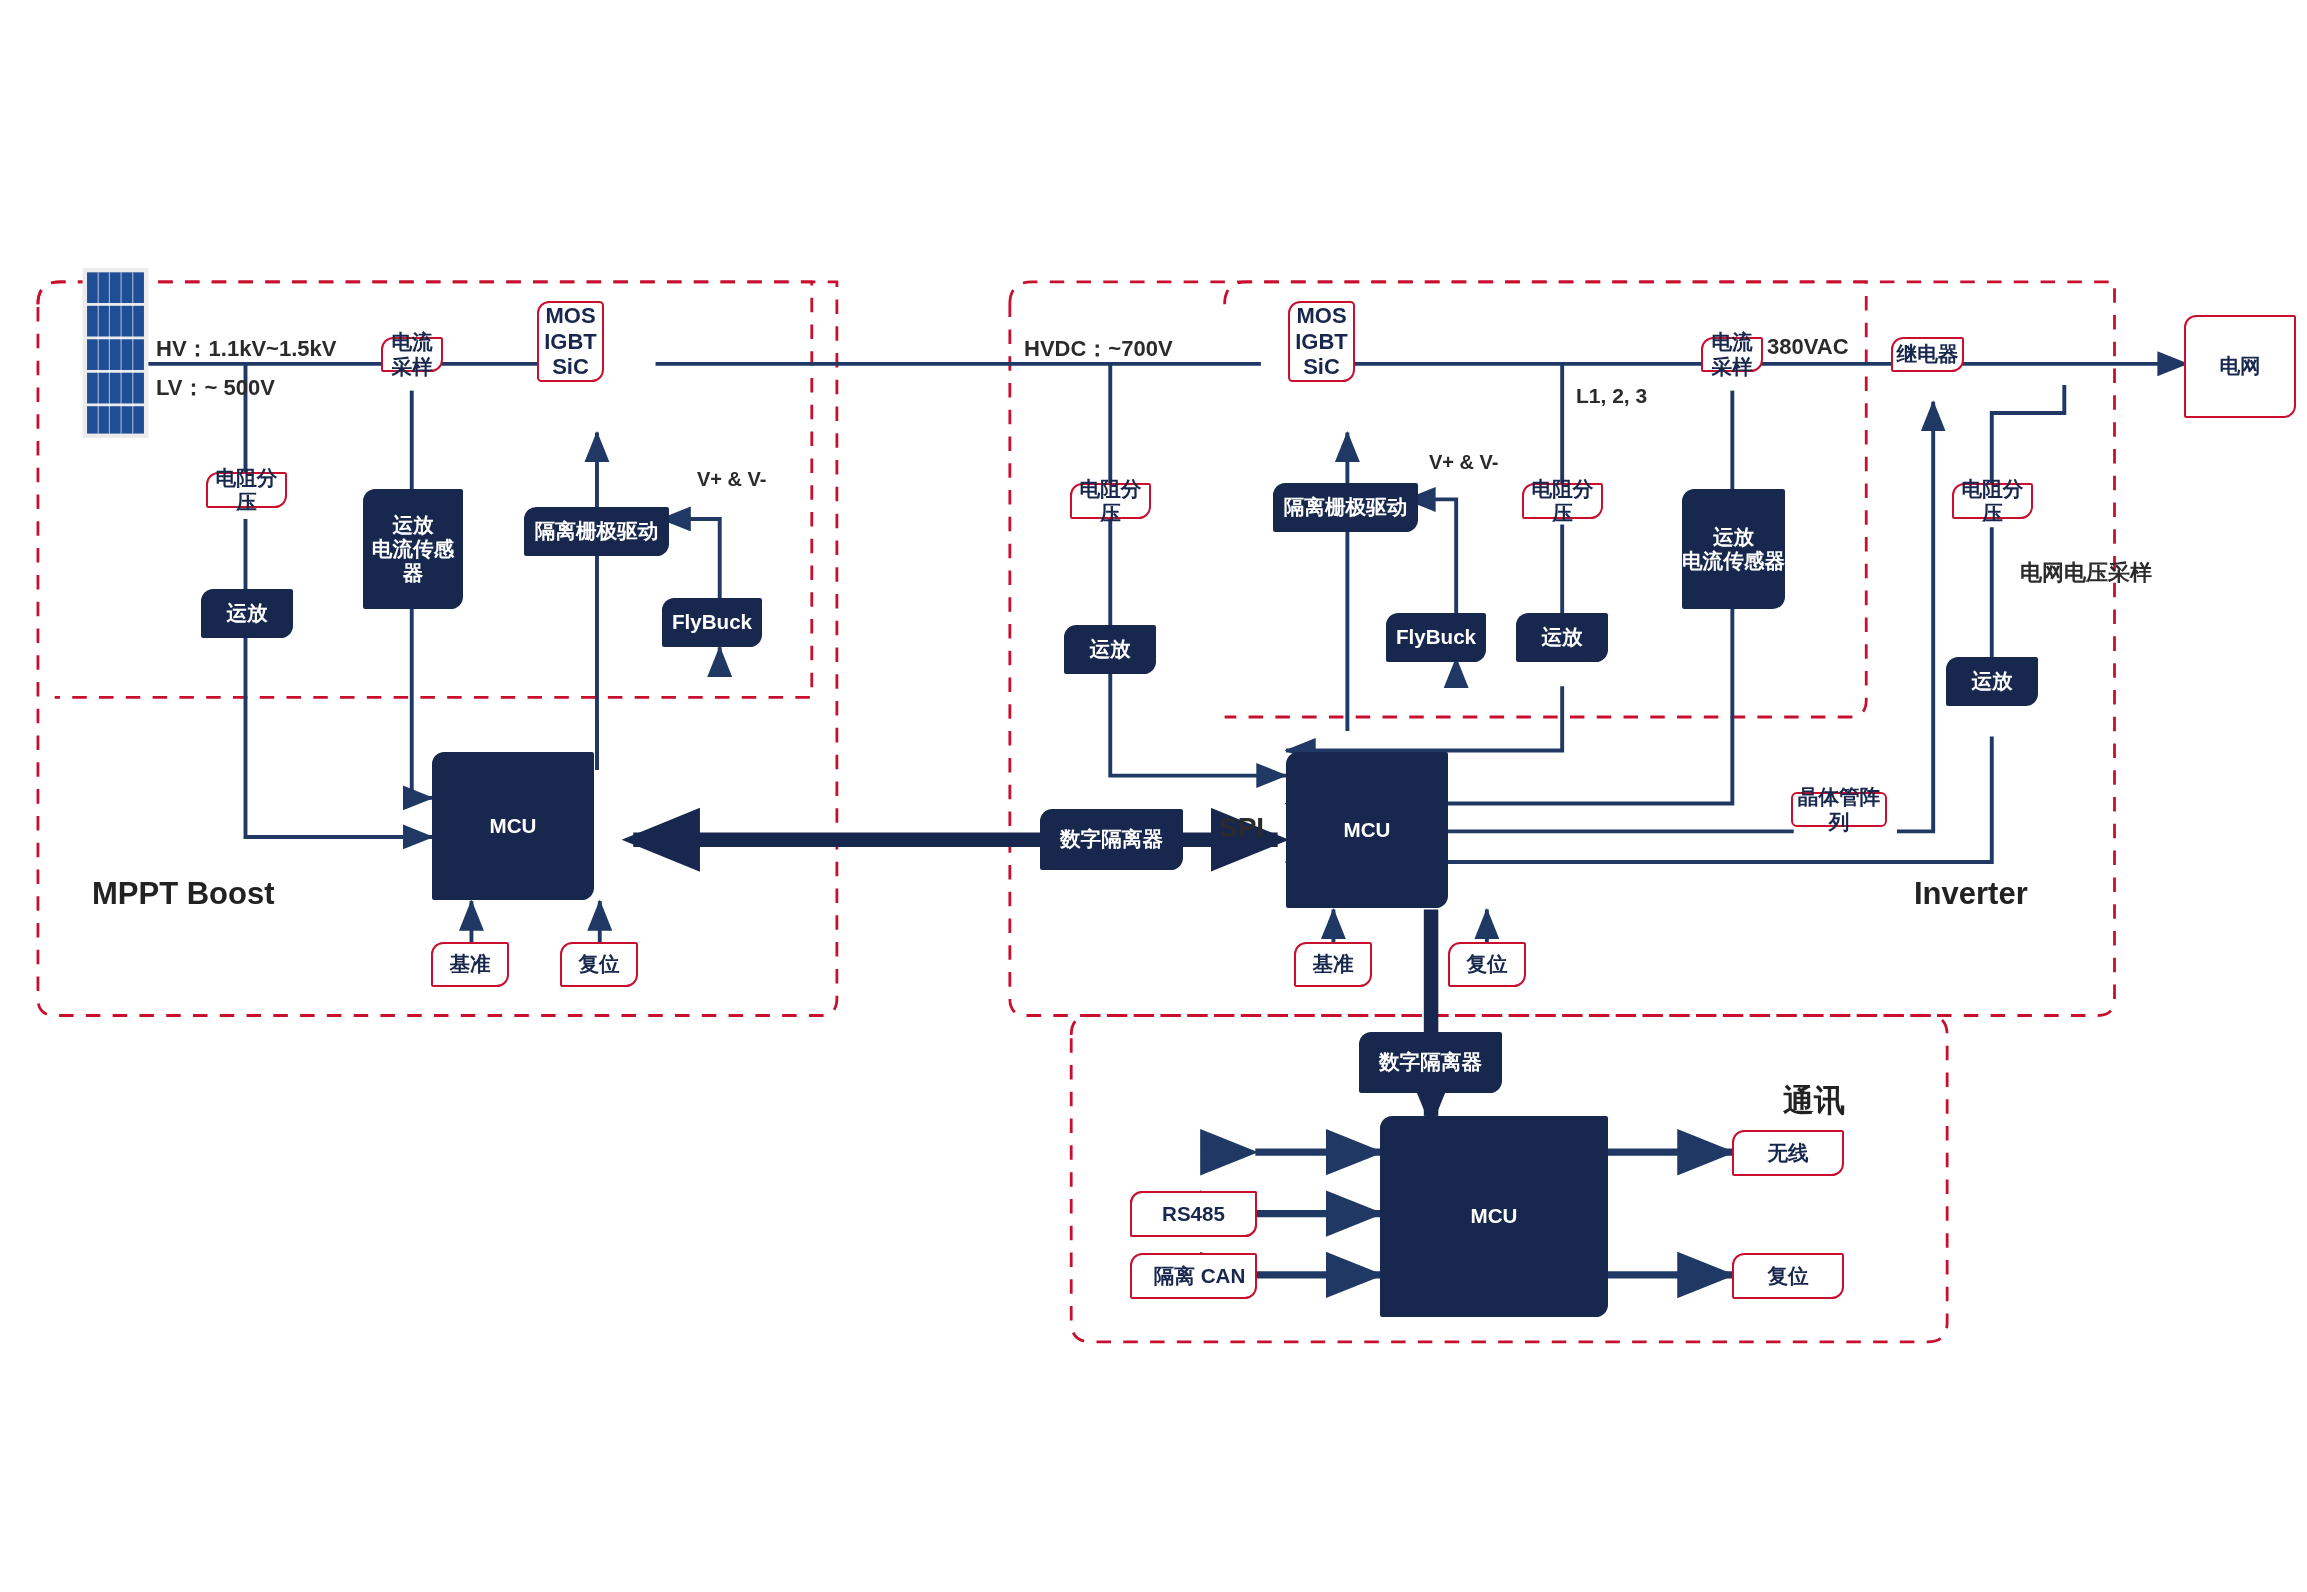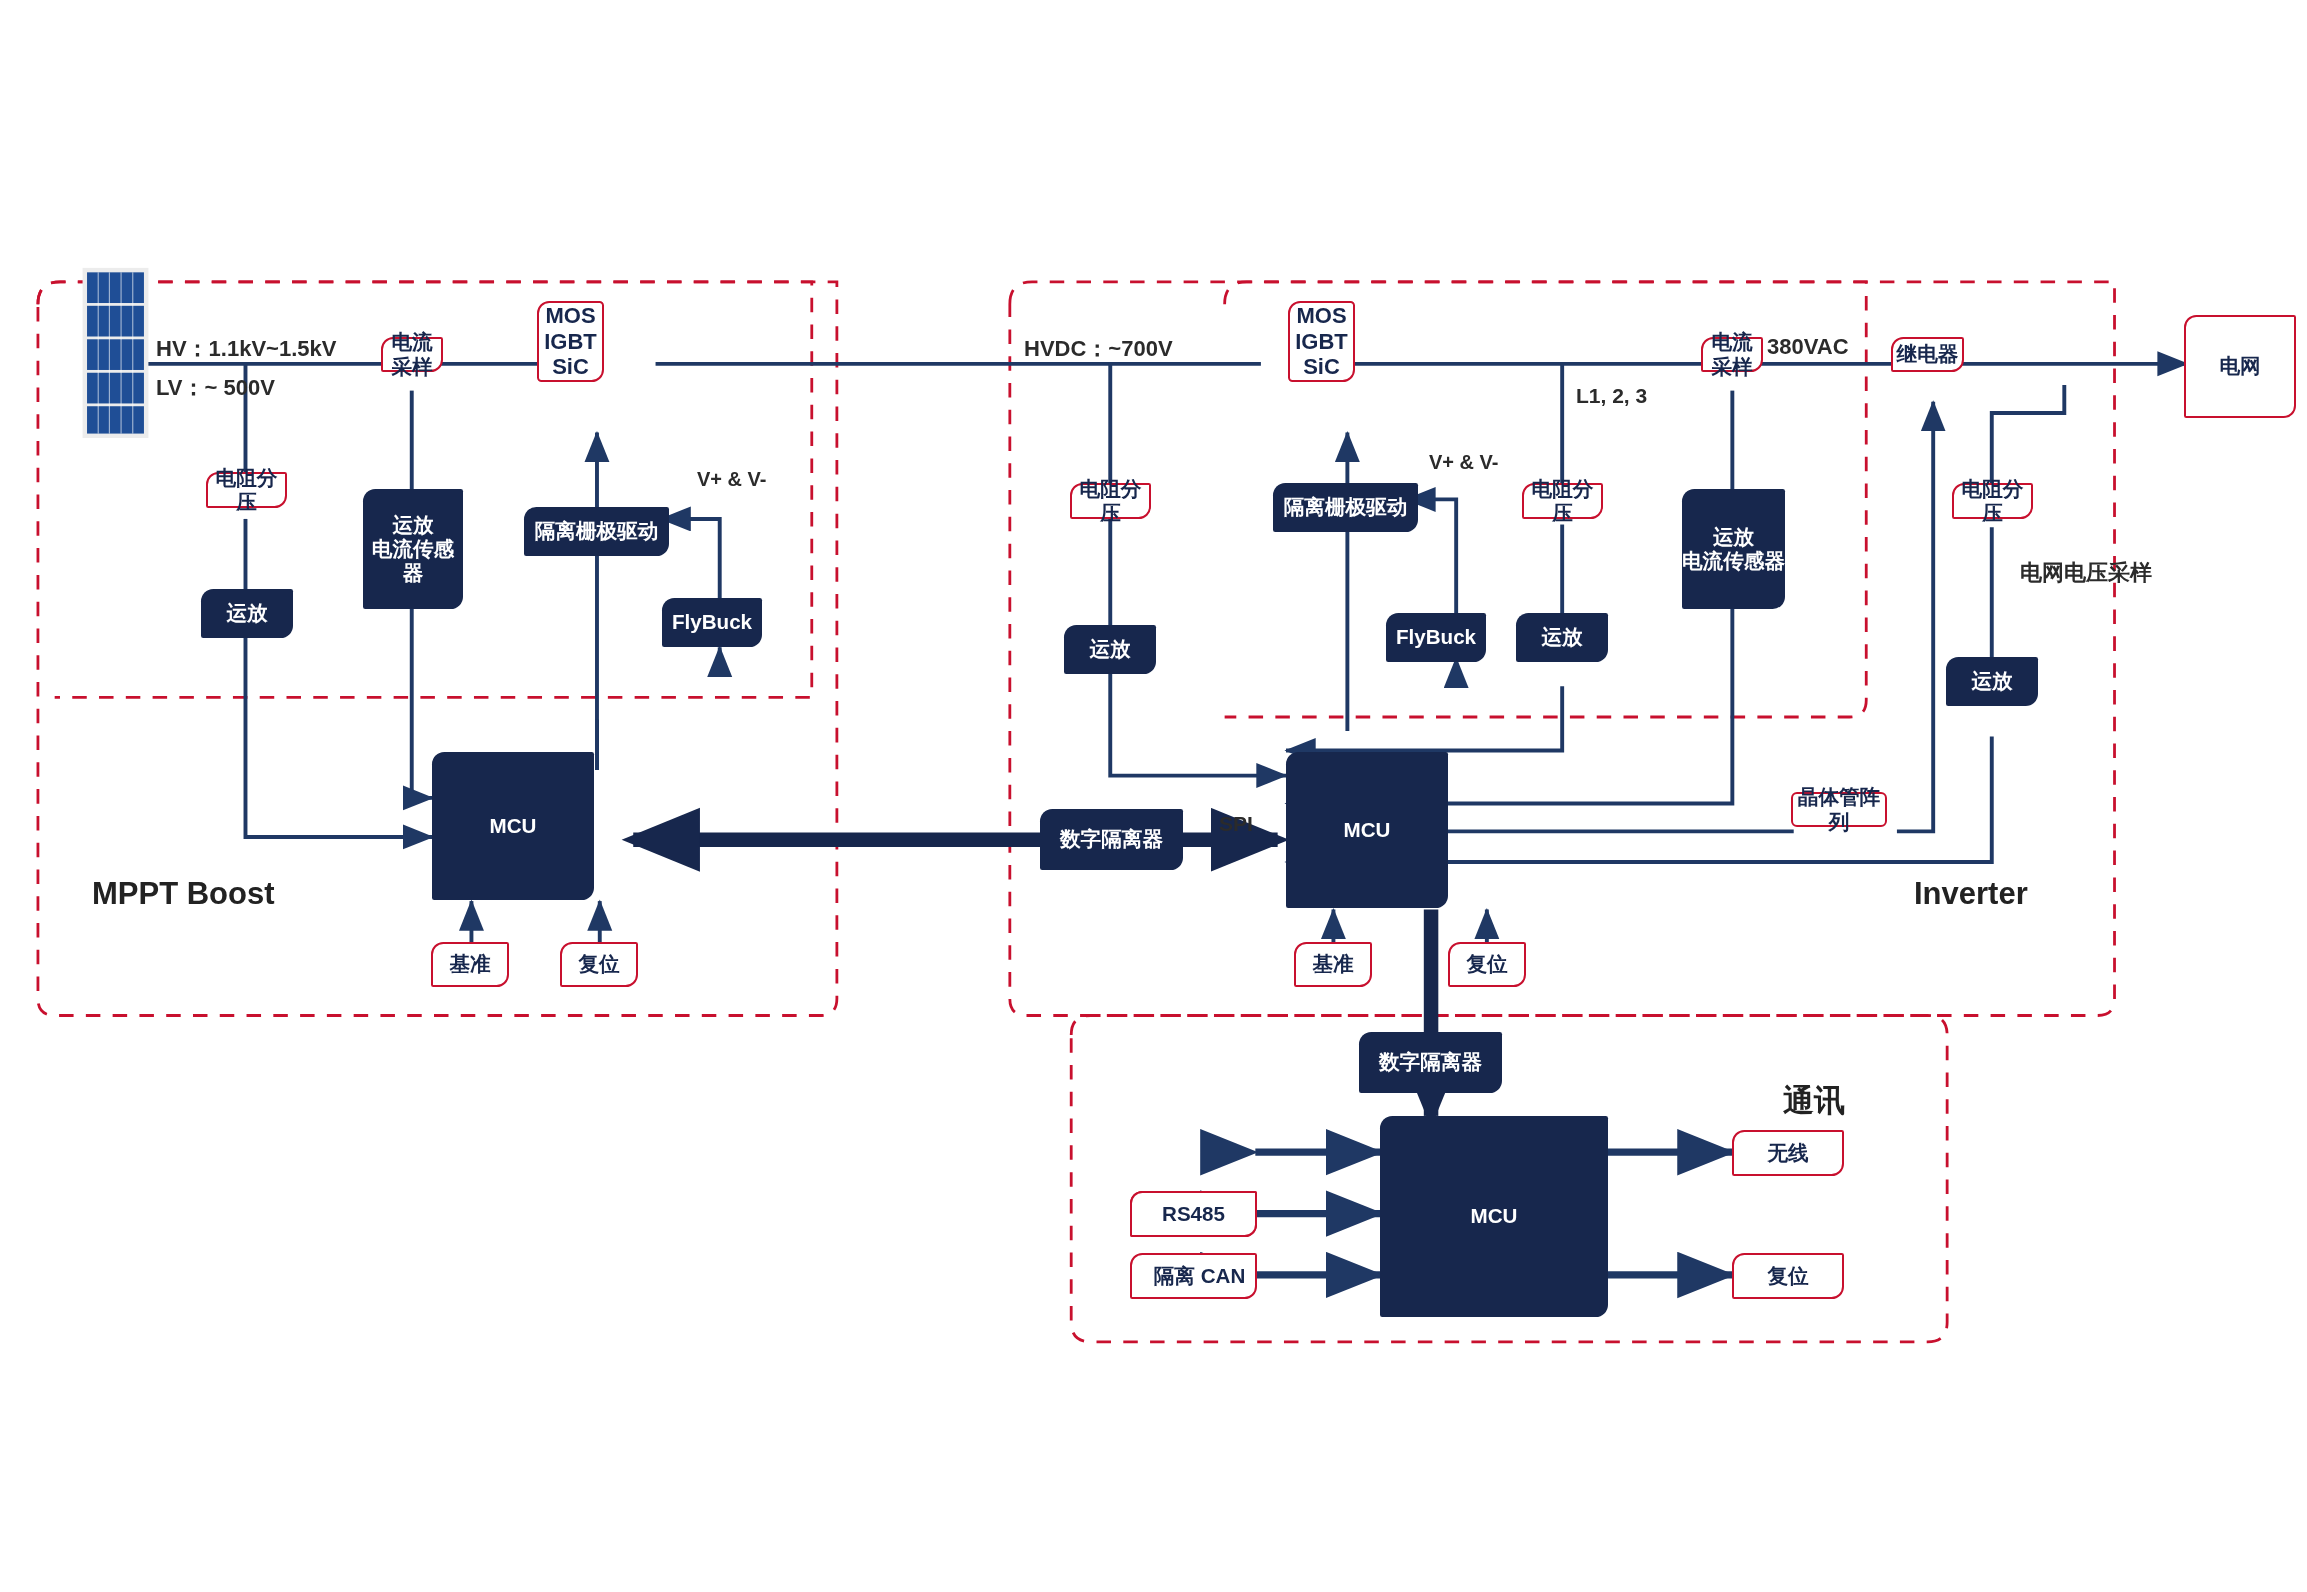--- a/index.html
+++ b/index.html
@@ -268,21 +268,21 @@
 
 <div class="nb red" style="left:1732px;top:1253px;width:112px;height:46px;">
   <span>复位</span>
 </div>
 
 <div class="ft blk" style="left:156px;top:334px;font-size:22px;">HV：1.1kV~1.5kV</div>
 <div class="ft blk" style="left:156px;top:373px;font-size:22px;">LV：~ 500V</div>
 <div class="ft blk" style="left:1024px;top:334px;font-size:22px;">HVDC：~700V</div>
 <div class="ft blk" style="left:1767px;top:334px;font-size:22px;">380VAC</div>
 <div class="ft blk" style="left:1576px;top:384px;font-size:21px;">L1, 2, 3</div>
-<div class="ft blk" style="left:1219px;top:812px;font-size:21px;">SPI</div>
+<div class="ft blk" style="left:1219px;top:812px;font-size:28px;">SPI</div>
 <div class="ft blk" style="left:697px;top:468px;font-size:20px;">V+ &amp; V-</div>
 <div class="ft blk" style="left:1429px;top:451px;font-size:20px;">V+ &amp; V-</div>
 <div class="ft blk" style="left:2020px;top:558px;font-size:22px;">电网电压采样</div>
 
 <div class="ft sect" style="left:92px;top:876px;">MPPT Boost</div>
 <div class="ft sect" style="left:1914px;top:876px;">Inverter</div>
 <div class="ft sect" style="left:1783px;top:1080px;">通讯</div>
 
 </div>
 

